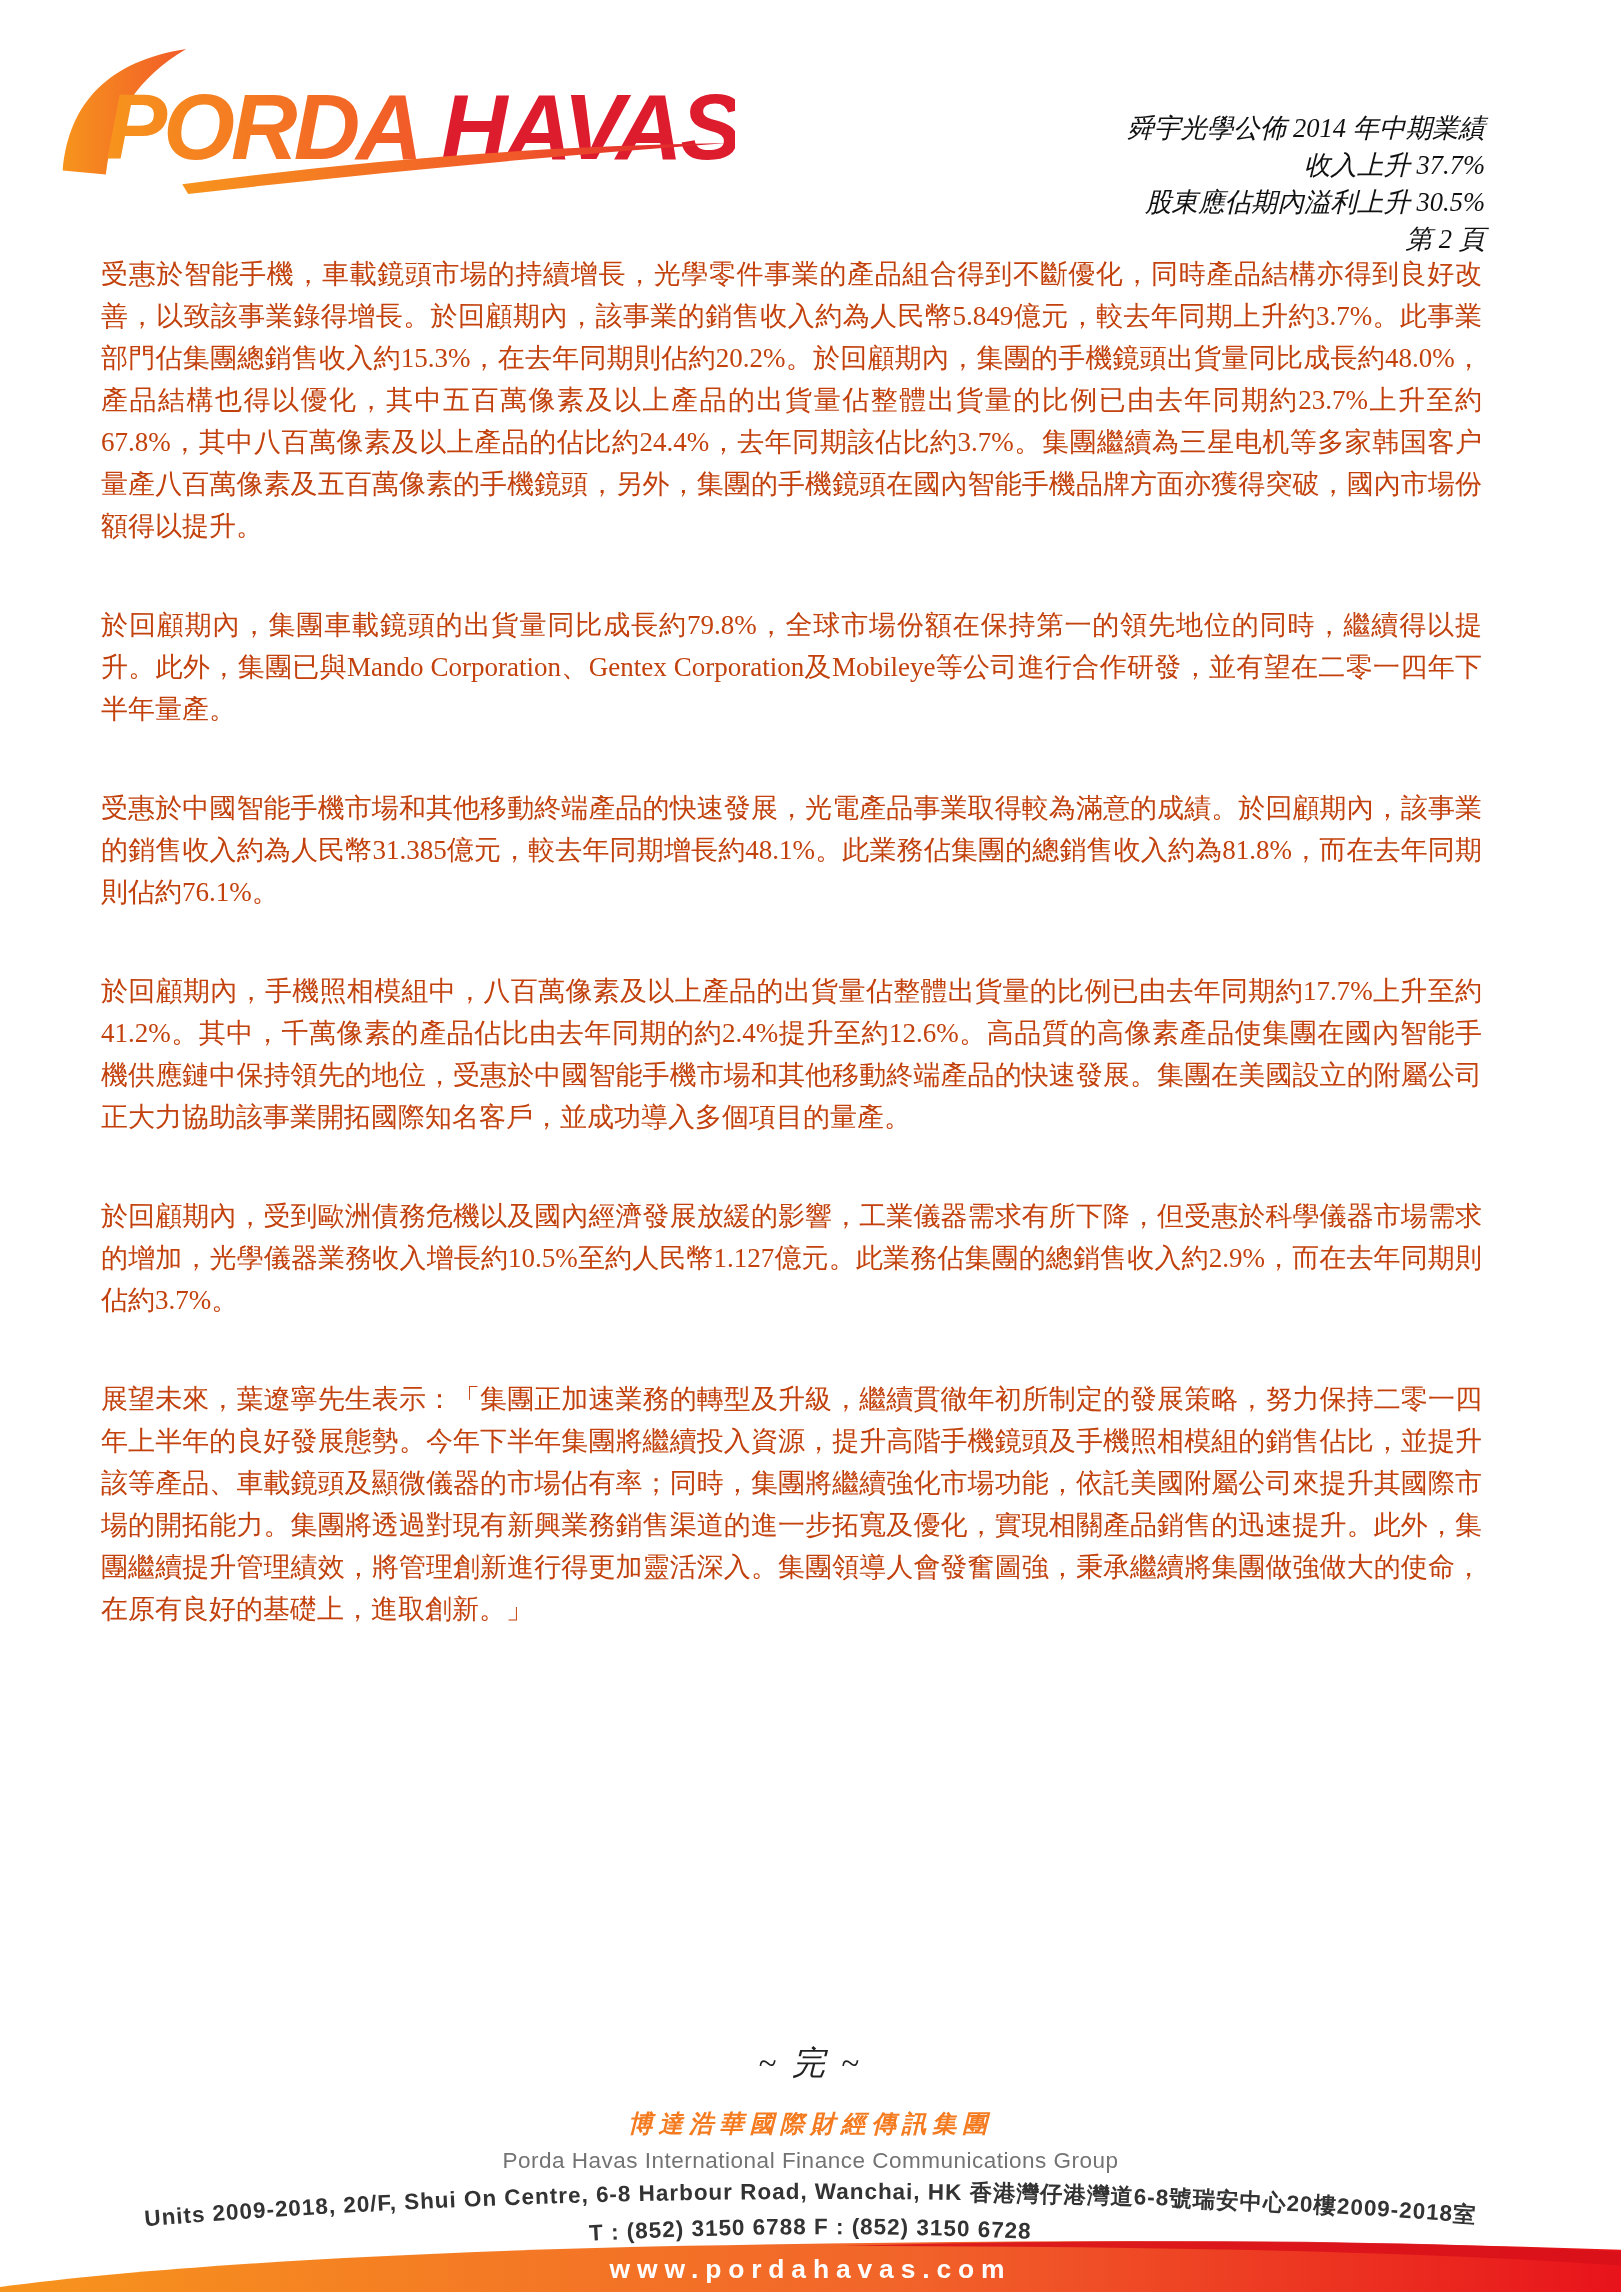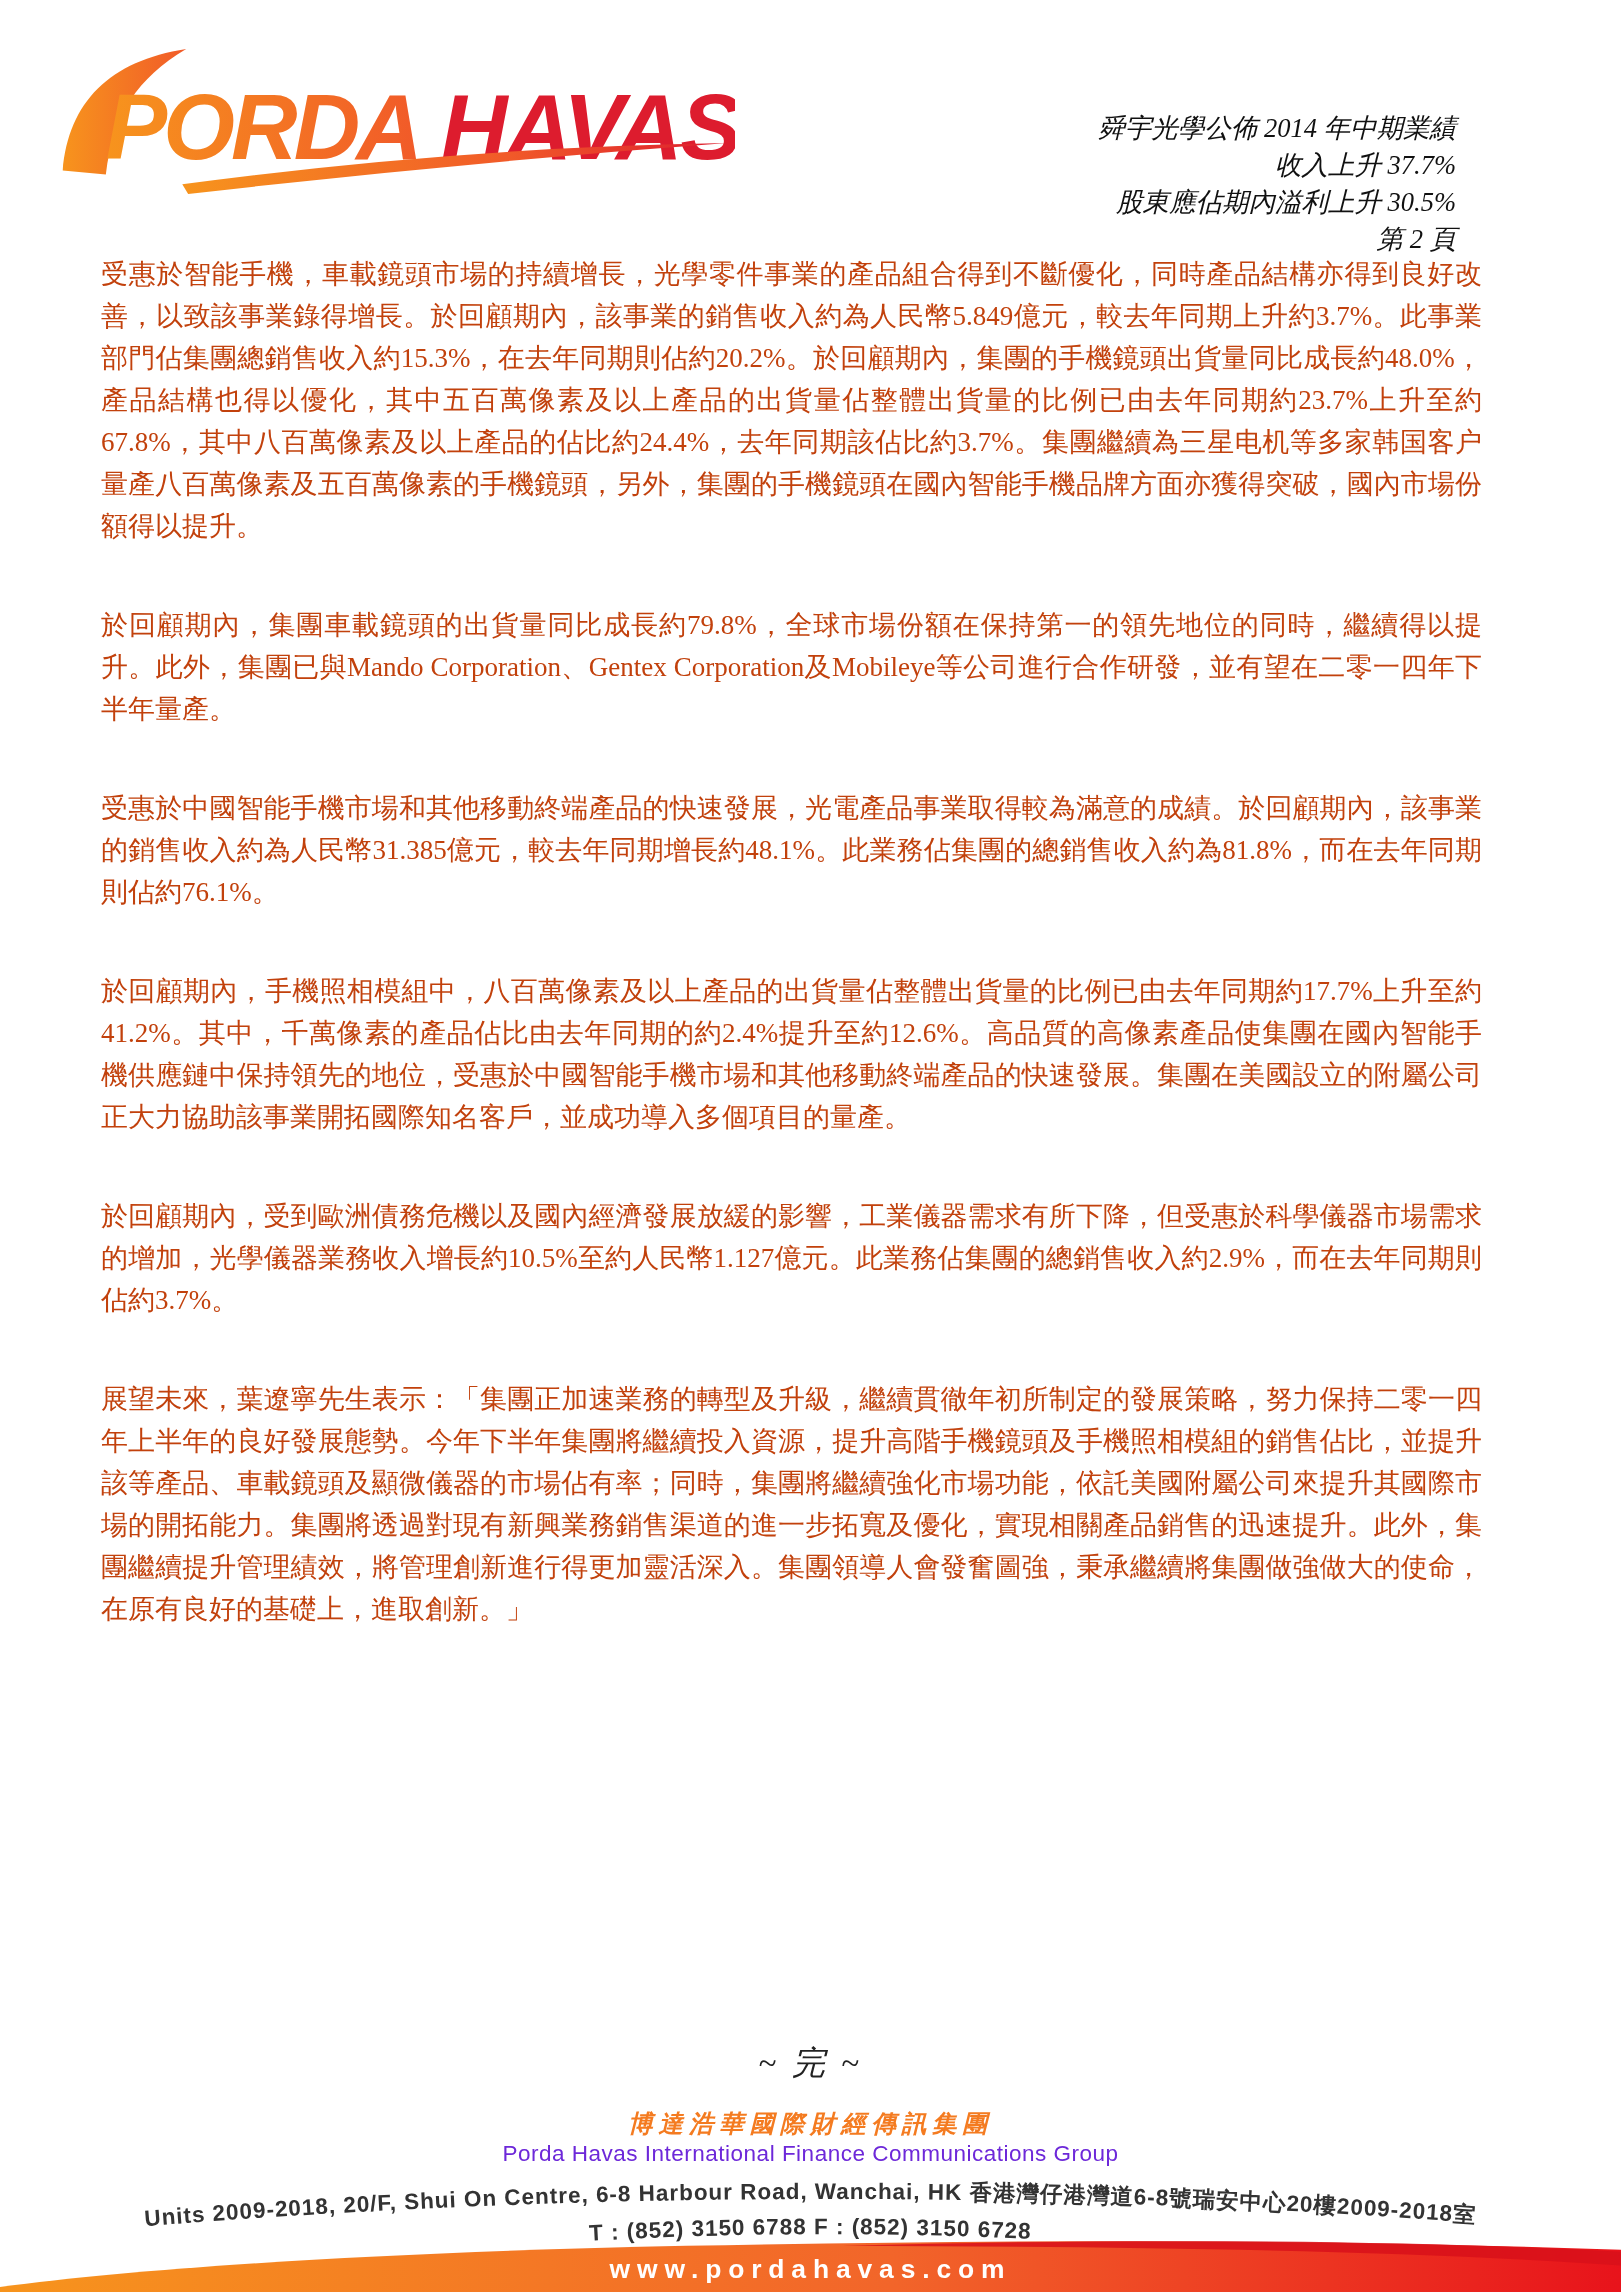--- a/index.html
+++ b/index.html
@@ -12,21 +12,21 @@
     color:#000;
   }
   
   .logo { position:absolute; left:49px; top:39px; }
   .logo text {
     font-family:"Liberation Sans","DejaVu Sans",sans-serif;
     font-weight:bold; font-style:italic;
   }
   
   .header-note {
-    position:absolute; top:110px; right:165px; width:627px;
+    position:absolute; top:110px; right:136px; width:627px;
     text-align:right;
     font-family:"Liberation Serif","DejaVu Serif",serif;
     font-style:italic;
     font-size:26.5px; line-height:37px; color:#111;
   }
   
   .body-text {
     position:absolute; left:101px; top:253px; width:1381px;
     font-size:27px; line-height:42px;
     text-align:justify;
@@ -44,21 +44,21 @@
     letter-spacing:3.9px;
   }
   
   .footer-names { position:absolute; top:2107px; left:0; width:100%; text-align:center; }
   .group-zh {
     color:#F47B20; font-weight:bold; font-size:24.5px; letter-spacing:5.9px;
     font-family:"Liberation Sans","DejaVu Sans",sans-serif;
     font-style:italic;
   }
   .group-en {
-    color:#6d28d9; font-size:22.5px; margin-top:1px; letter-spacing:0.5px;
+    color:#737373; font-size:22.5px; margin-top:8px; letter-spacing:0.5px;
     font-family:"Liberation Sans","DejaVu Sans",sans-serif;
   }
   .address-arc { position:absolute; left:0; top:2154px; }
   .address-arc text {
     font-family:"Liberation Sans","DejaVu Sans",sans-serif;
     font-weight:bold; fill:#333333;
   }
   .band { position:absolute; left:0; top:2234px; }
   .band text {
     font-family:"Liberation Sans","DejaVu Sans",sans-serif;

